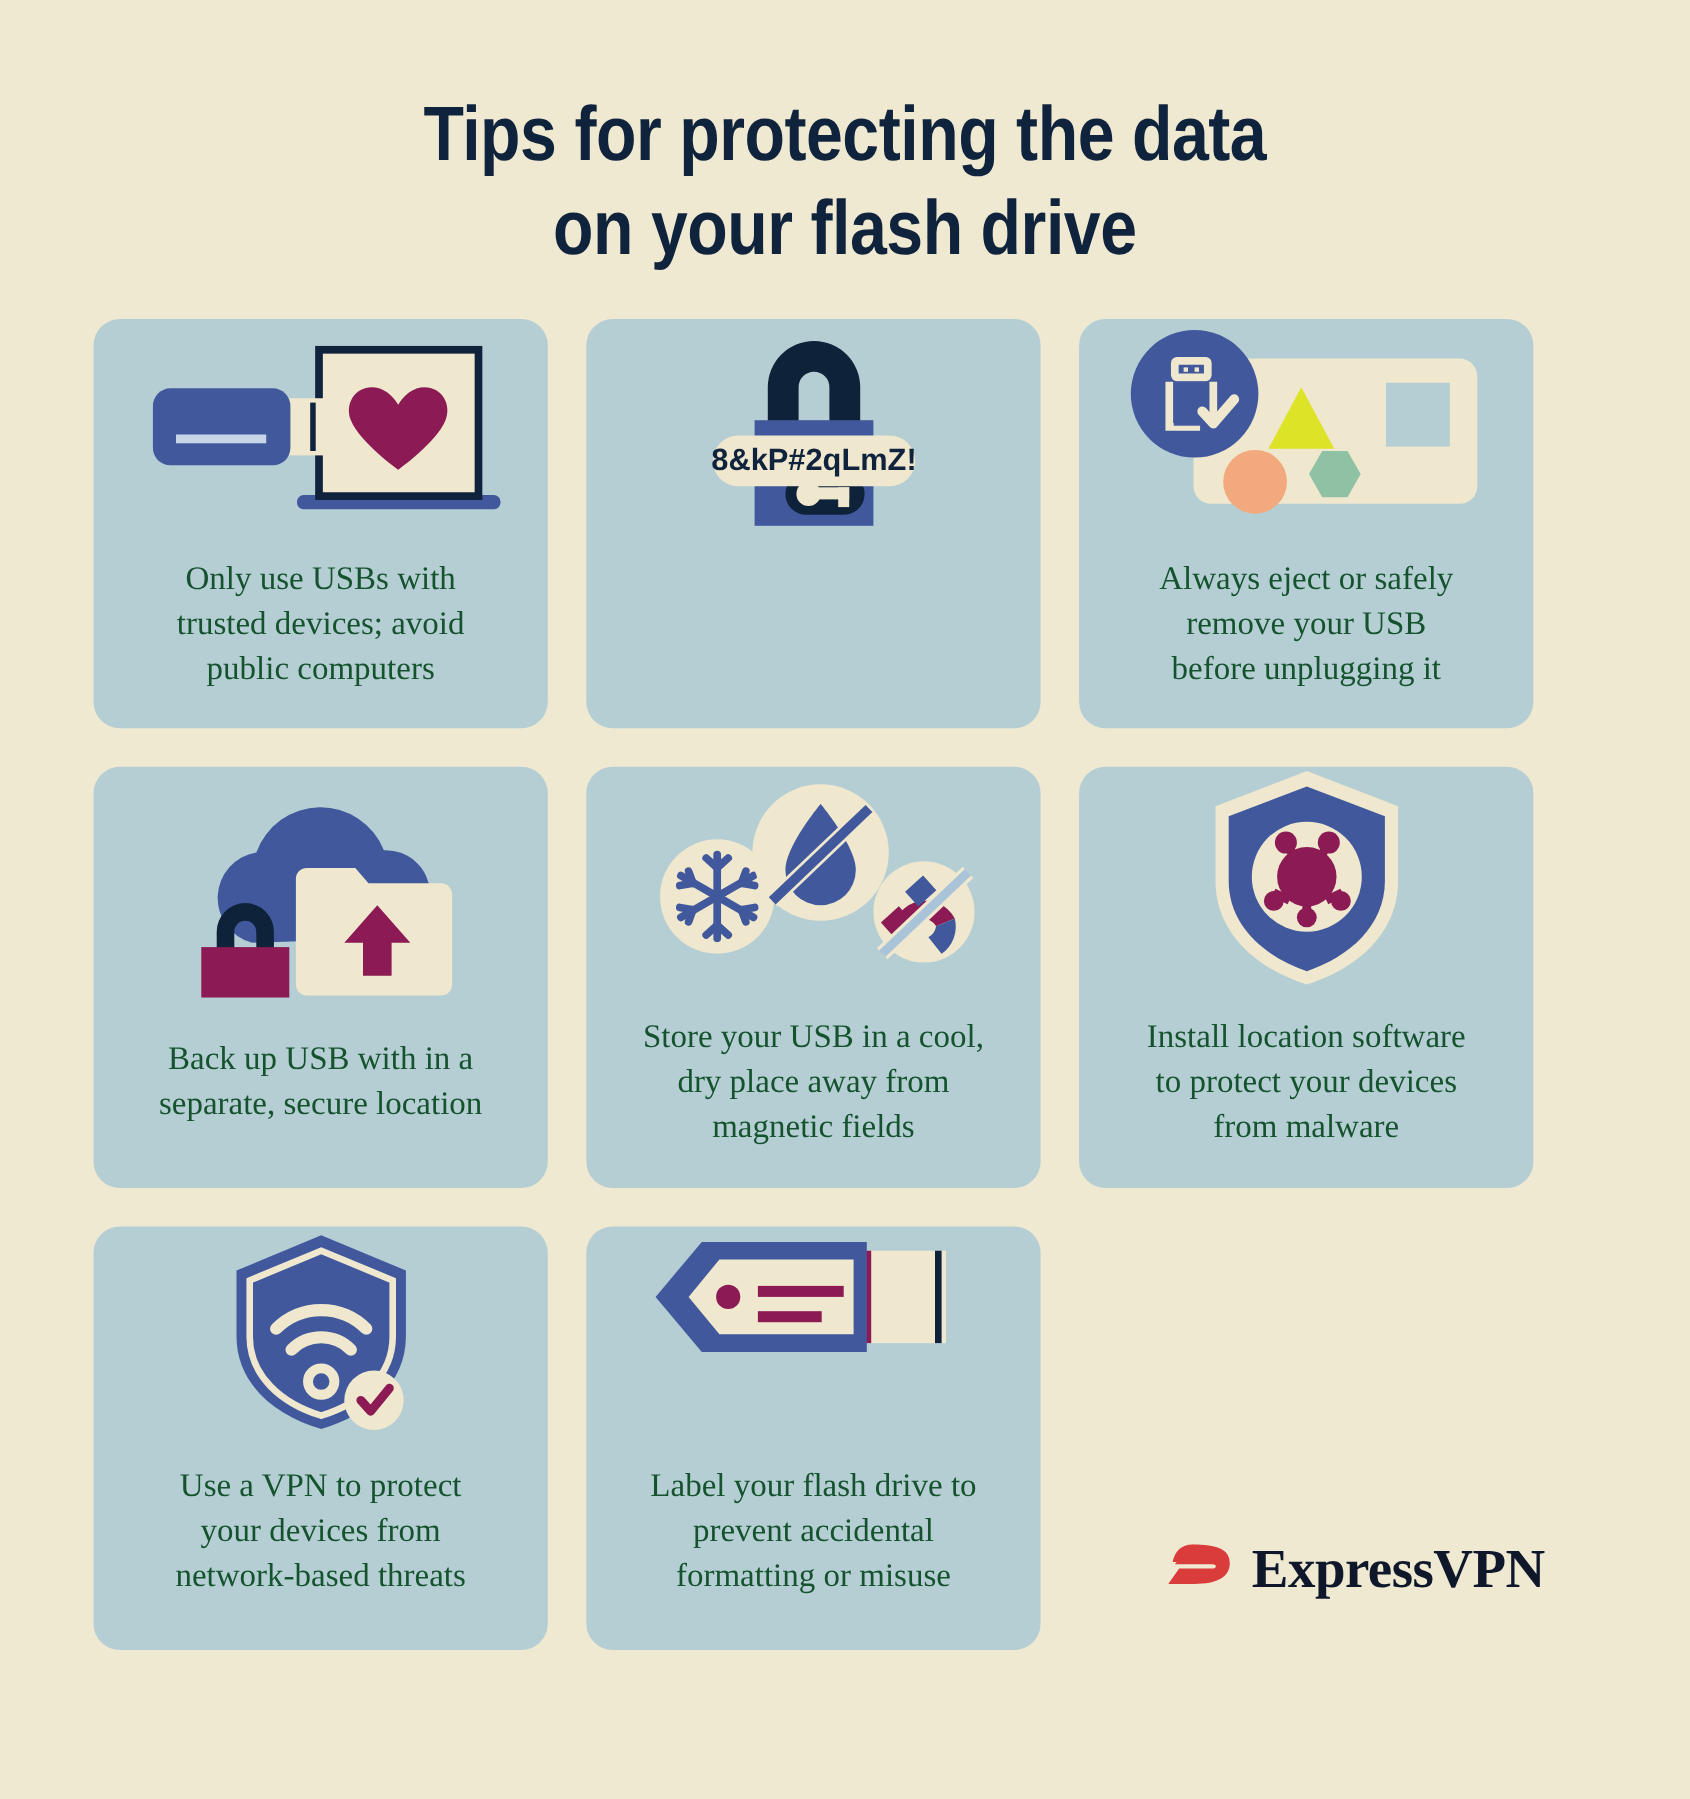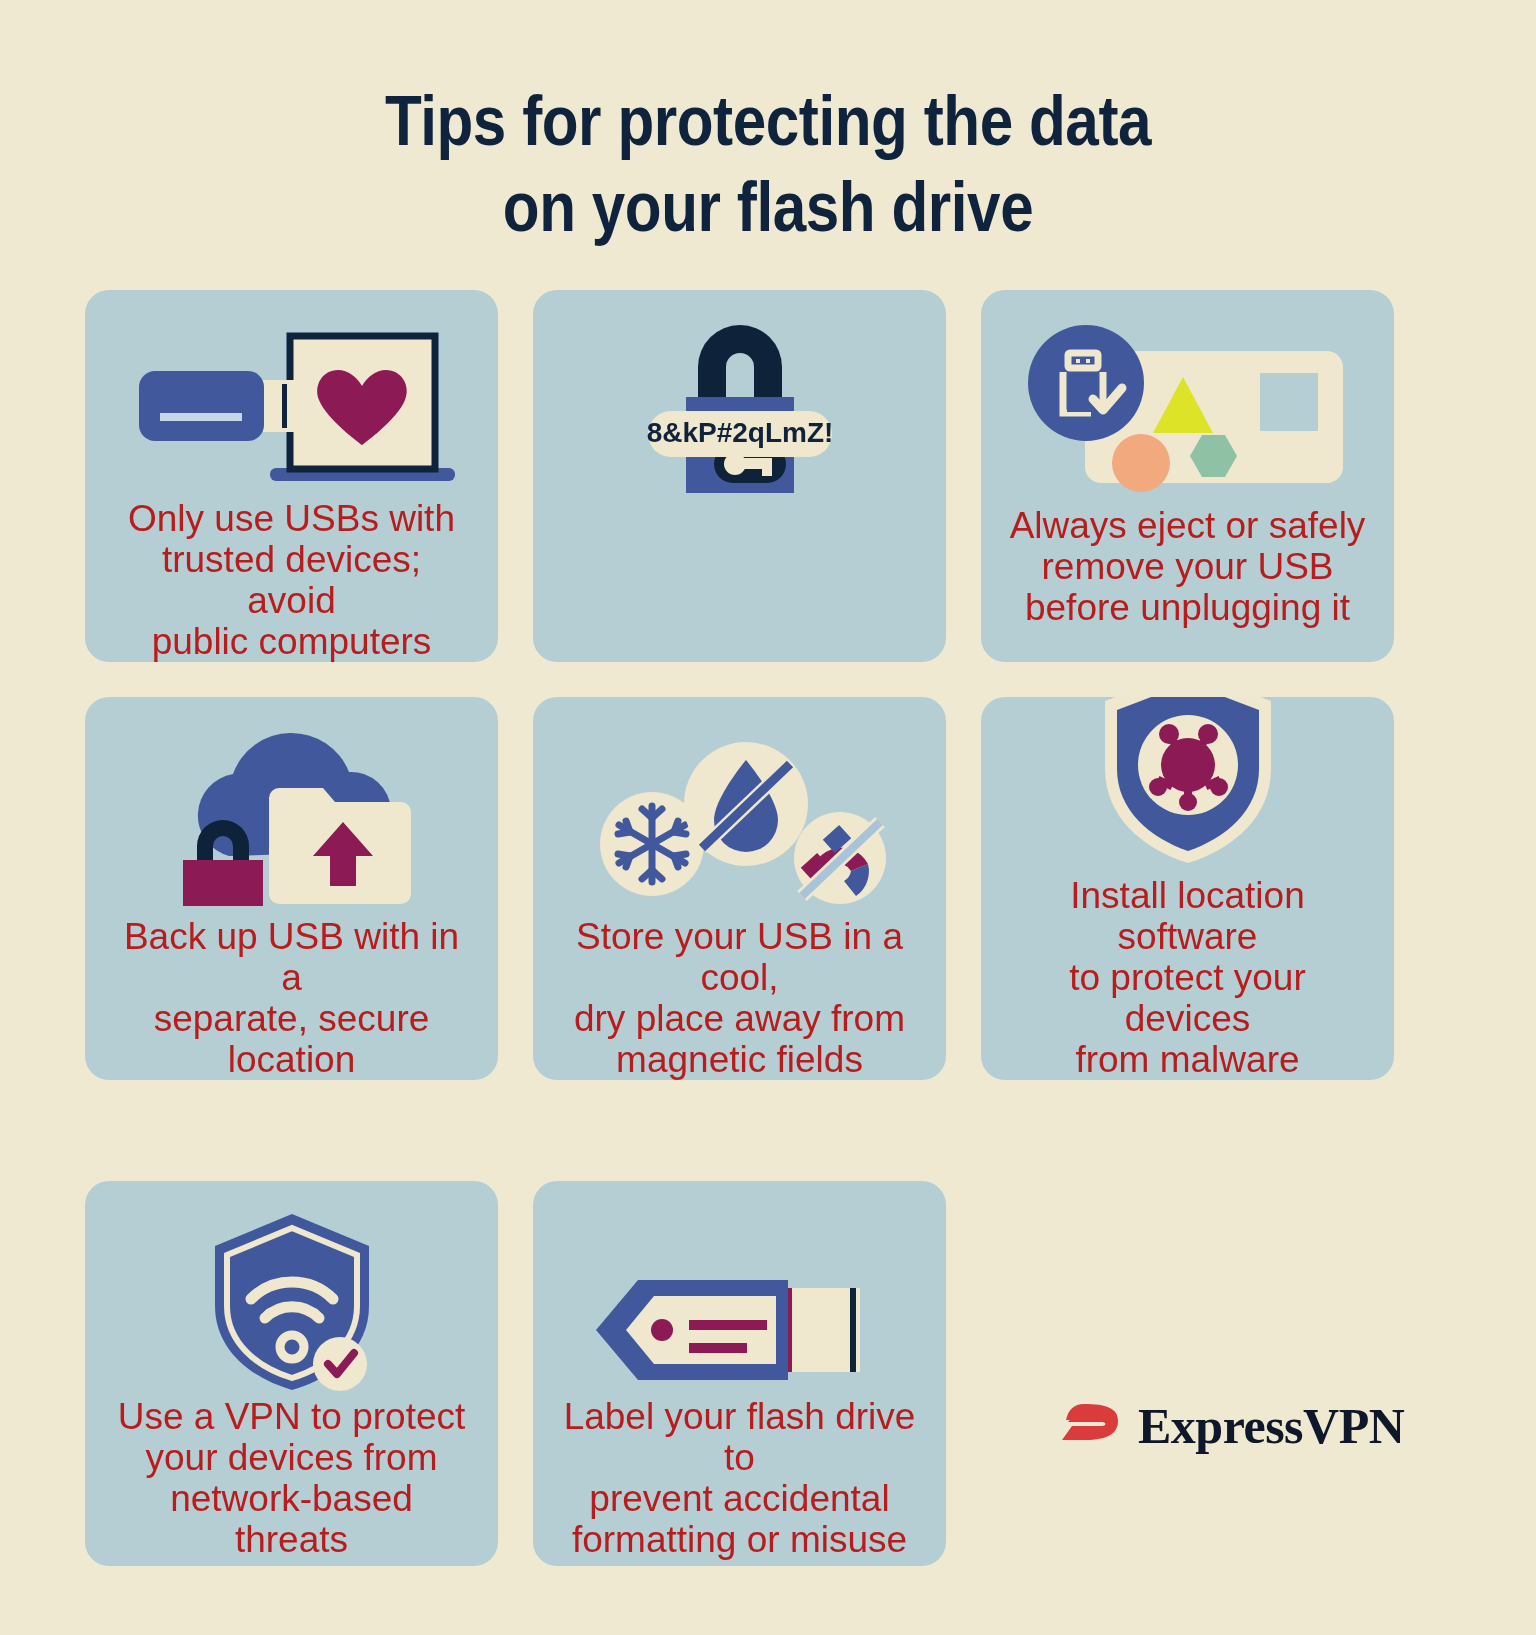--- a/index.html
+++ b/index.html
@@ -46,33 +46,34 @@
     align-items:center;
   }
   .r1 .card { height:372px; }
   .r2 .card { height:383px; }
   .r3 .card { height:385px; }
 
   .icon-wrap {
     height:215px;
     width:100%;
     display:flex;
-    align-items:flex-end;
+    align-items:flex-start;
     justify-content:center;
     position:relative;
     overflow:hidden;
   }
   .card-text {
-    font-size:37px;
+    font-size:30px;
     line-height:41px;
     text-align:center;
-    color:#b91c1c;
+    color:#14532d;
     padding:0 28px;
     white-space:pre-line;
     font-weight:400;
+    font-family:Liberation Serif, serif;
   }
   .card.row2 .card-text { margin-top:10px; }
 
   
   .logo {
     position:absolute;
     left:1062px; top:1400px;
     display:flex;
     align-items:center;
     gap:14px;
@@ -256,21 +257,21 @@
             <circle cx="95" cy="137" r="9"></circle>
           </g>
         </svg>
       </div>
       <div class="card-text">Install location software
 to protect your devices
 from malware</div>
     </div>
   </div>
 
-  <div class="grid r3" style="top:1181px; grid-template-columns:repeat(3, 413px);">
+  <div class="grid r3" style="top:1115px; grid-template-columns:repeat(3, 413px);">
 
     <div class="card">
       <div class="icon-wrap" style="height:215px;">
         <svg width="190" height="190" viewBox="0 0 190 190">
 
           <path d="M95 8 L172 40 L172 100 C172 143 137 172 95 184 C53 172 18 143 18 100 L18 40 Z" fill="#41599C"></path>
           <path d="M95 22 L160 49 L160 100 C160 136 131 161 95 172 C59 161 30 136 30 100 L30 49 Z" fill="none" stroke="#EFE7CE" stroke-width="6"></path>
 
           <path d="M54 93 A58 58 0 0 1 136 93" fill="none" stroke="#EFE7CE" stroke-width="11" stroke-linecap="round"></path>
           <path d="M68 112 A38 38 0 0 1 122 112" fill="none" stroke="#EFE7CE" stroke-width="11" stroke-linecap="round"></path>

